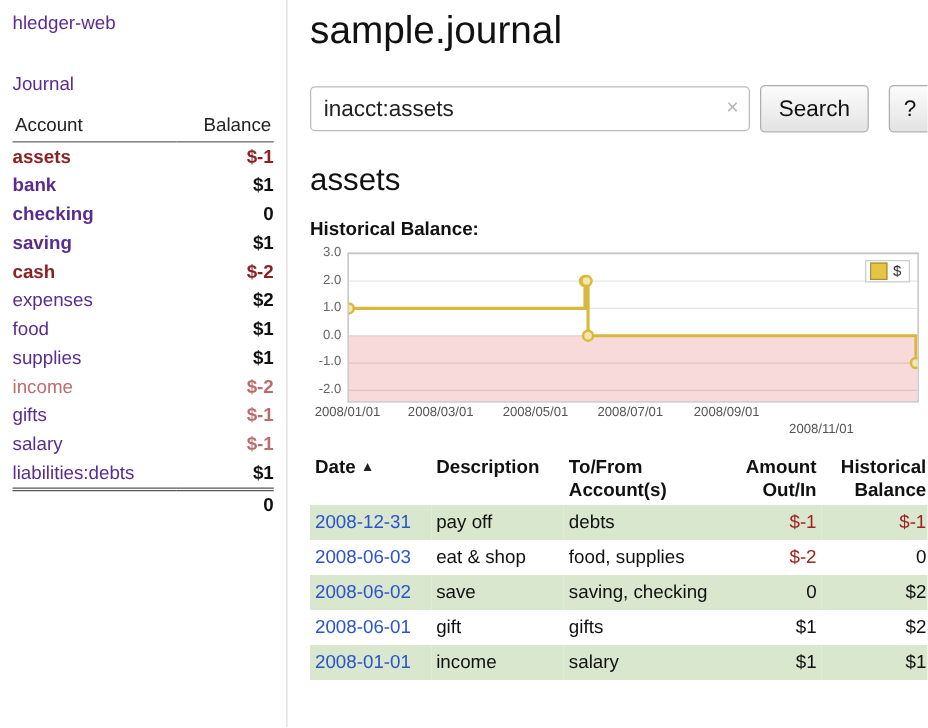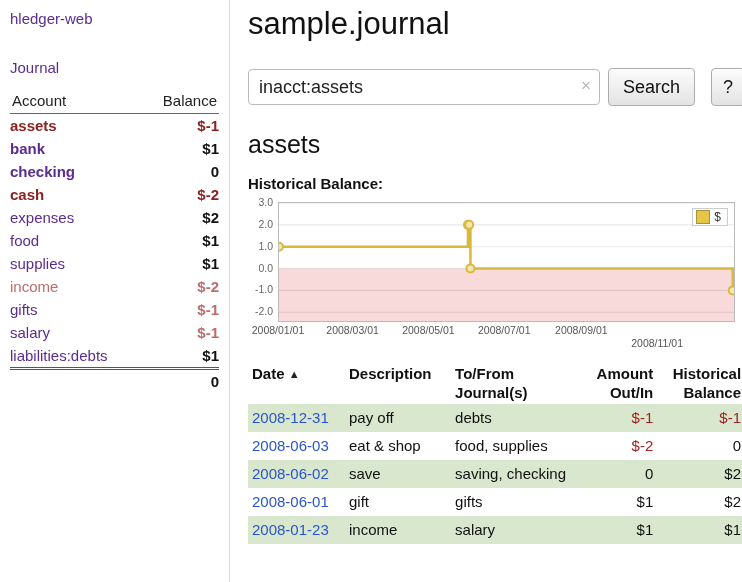--- a/index.html
+++ b/index.html
@@ -86,20 +86,24 @@
             <td class="indent-0 c-negative bold">assets</td>
             <td class="bal b-negative bold">$-1</td>
           </tr>
           <tr>
             <td class="indent-1 c-purple bold">bank</td>
             <td class="bal b-normal bold">$1</td>
           </tr>
           <tr>
             <td class="indent-2 c-purple bold">checking</td>
             <td class="bal b-normal bold">0</td>
+          </tr>
+          <tr>
+            <td class="indent-2 c-purple bold">saving</td>
+            <td class="bal b-normal bold">$1</td>
           </tr>
           <tr>
             <td class="indent-1 c-negative bold">cash</td>
             <td class="bal b-negative bold">$-2</td>
           </tr>
           <tr>
             <td class="indent-0 c-purple">expenses</td>
             <td class="bal b-normal">$2</td>
           </tr>
           <tr>
@@ -203,21 +207,21 @@
         <tr>
           <th>
             <span>Date</span>
             <span class="caret">▲</span>
           </th>
           <th>
             <span>Description</span>
           </th>
           <th>
             <span class="hl">To/From</span>
-            <span class="hl">Journal(s)</span>
+            <span class="hl">Account(s)</span>
           </th>
           <th class="num">
             <span class="hl">Amount</span>
             <span class="hl">Out/In</span>
           </th>
           <th class="num">
             <span class="hl">Historical</span>
             <span class="hl">Balance</span>
           </th>
         </tr>
@@ -245,21 +249,21 @@
             <td class="num">$2</td>
           </tr>
           <tr>
             <td class="date-link">2008-06-01</td>
             <td>gift</td>
             <td>gifts</td>
             <td class="num">$1</td>
             <td class="num">$2</td>
           </tr>
           <tr class="shaded">
-            <td class="date-link">2008-01-23</td>
+            <td class="date-link">2008-01-01</td>
             <td>income</td>
             <td>salary</td>
             <td class="num">$1</td>
             <td class="num">$1</td>
           </tr>
         </tbody>
     </table>
   </main>
 </div>
 

